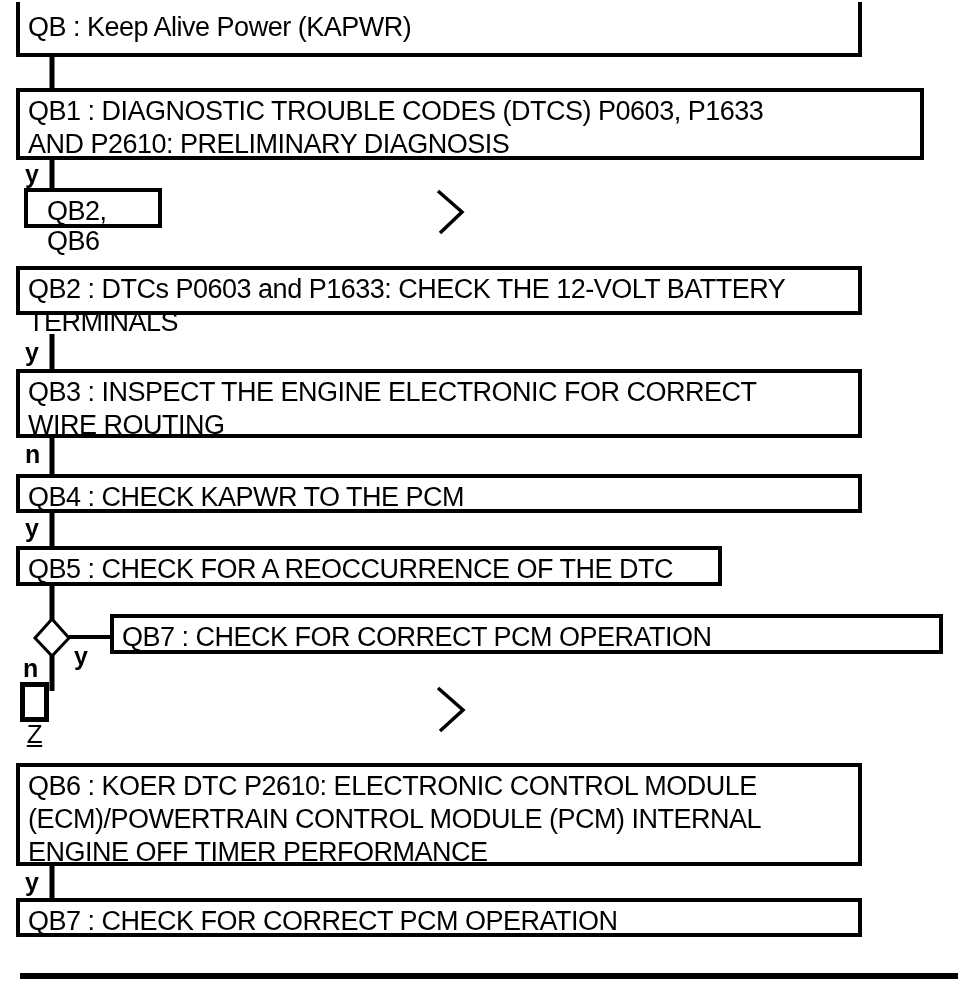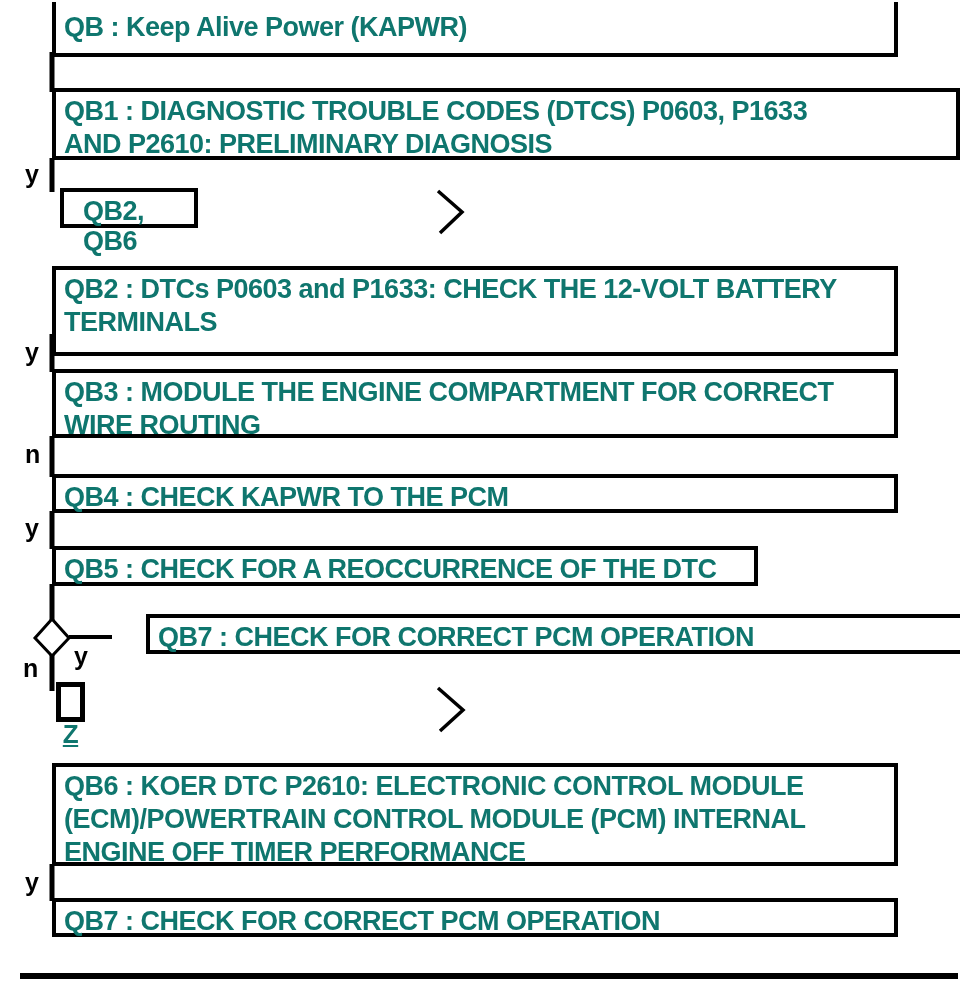--- a/index.html
+++ b/index.html
@@ -15,28 +15,27 @@
     position: absolute;
     left: 0; top: 0;
     width: 960px; height: 1004px;
     pointer-events: none;
   }
   .box {
     position: absolute;
     box-sizing: border-box;
     border: 4px solid #000000;
     background: #ffffff;
-    color: #0f766e;
-    font-weight: bold;
+    color: #000000;
+    font-weight: normal;
     font-size: 27px;
     line-height: 33px;
     letter-spacing: -0.5px;
     white-space: pre-line;
     padding: 3px 6px 0 8px;
-    margin-left: 36px;
   }
   .title-box {
     border-top: none;
     padding-top: 10px;
     line-height: 30px;
   }
   .single { line-height: 30px; padding-top: 4px; }
   .ref-box { padding-left: 19px; padding-top: 4px; line-height: 30px; }
   .z-box {
     border-width: 5px;
@@ -82,26 +81,26 @@
 
   <div class="box title-box" style="left:16px; top:2px; width:846px; height:55px;">QB : Keep Alive Power (KAPWR)</div>
 
   <div class="box" style="left:16px; top:88px; width:908px; height:72px;">QB1 : DIAGNOSTIC TROUBLE CODES (DTCS) P0603, P1633
 AND P2610: PRELIMINARY DIAGNOSIS</div>
 
   <div class="branch-label" style="left:25px; top:162px;">y</div>
 
   <div class="box ref-box" style="left:24px; top:188px; width:138px; height:40px;">QB2, QB6</div>
 
-  <div class="box" style="left:16px; top:266px; width:846px; height:90px;">QB2 : DTCs P0603 and P1633: CHECK THE 12-VOLT BATTERY
+  <div class="box" style="left:16px; top:266px; width:846px; height:49px;">QB2 : DTCs P0603 and P1633: CHECK THE 12-VOLT BATTERY
 TERMINALS</div>
 
   <div class="branch-label" style="left:25px; top:340px;">y</div>
 
-  <div class="box" style="left:16px; top:369px; width:846px; height:69px;">QB3 : MODULE THE ENGINE COMPARTMENT FOR CORRECT
+  <div class="box" style="left:16px; top:369px; width:846px; height:69px;">QB3 : INSPECT THE ENGINE ELECTRONIC FOR CORRECT
 WIRE ROUTING</div>
 
   <div class="branch-label" style="left:25px; top:442px;">n</div>
 
   <div class="box single" style="left:16px; top:474px; width:846px; height:39px;">QB4 : CHECK KAPWR TO THE PCM</div>
 
   <div class="branch-label" style="left:25px; top:516px;">y</div>
 
   <div class="box single" style="left:16px; top:546px; width:706px; height:40px;">QB5 : CHECK FOR A REOCCURRENCE OF THE DTC</div>
 

